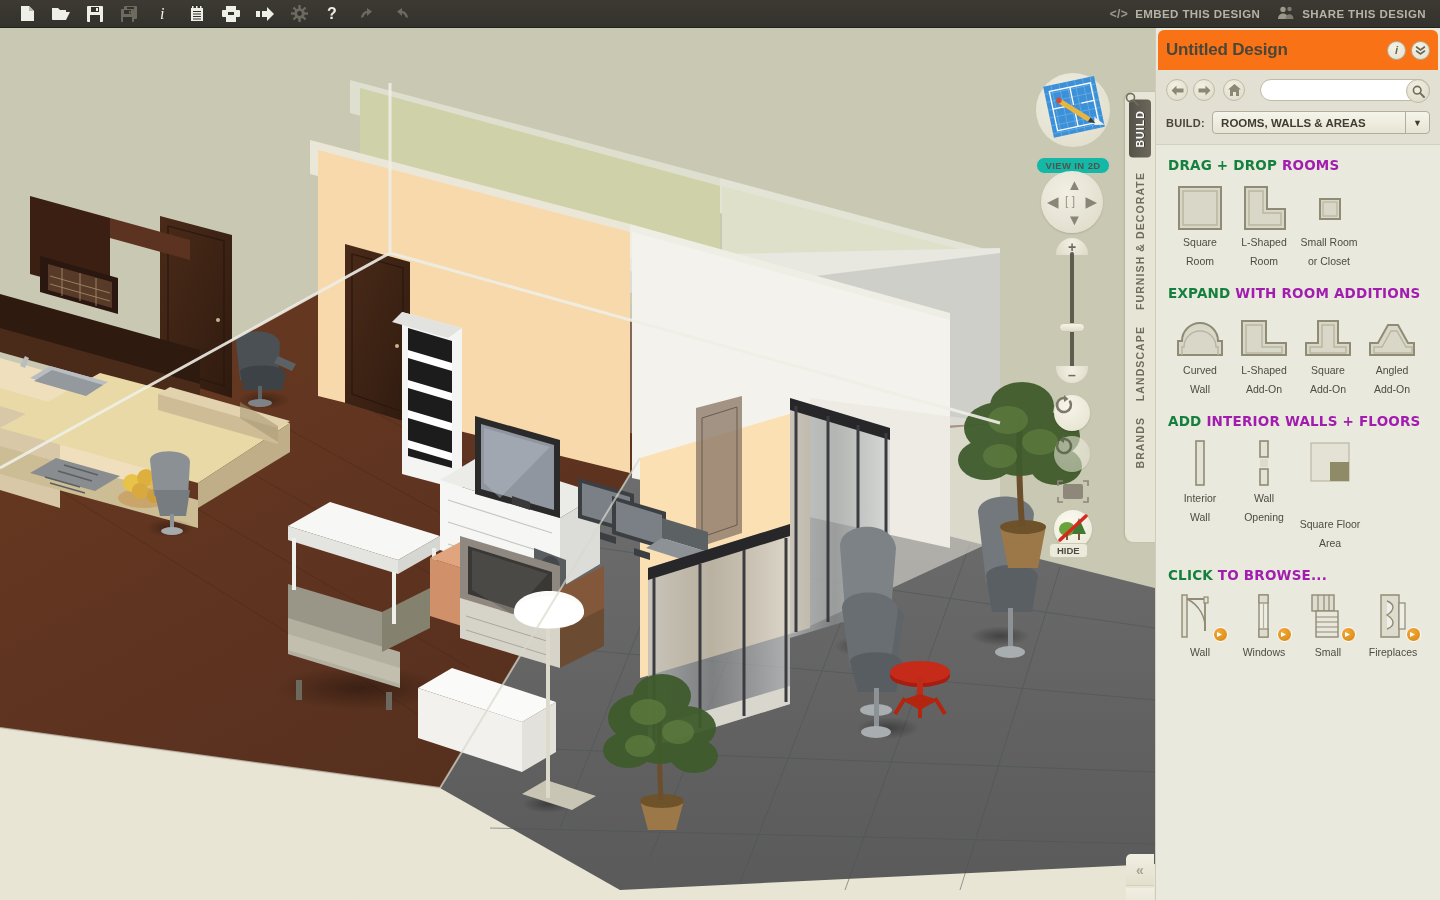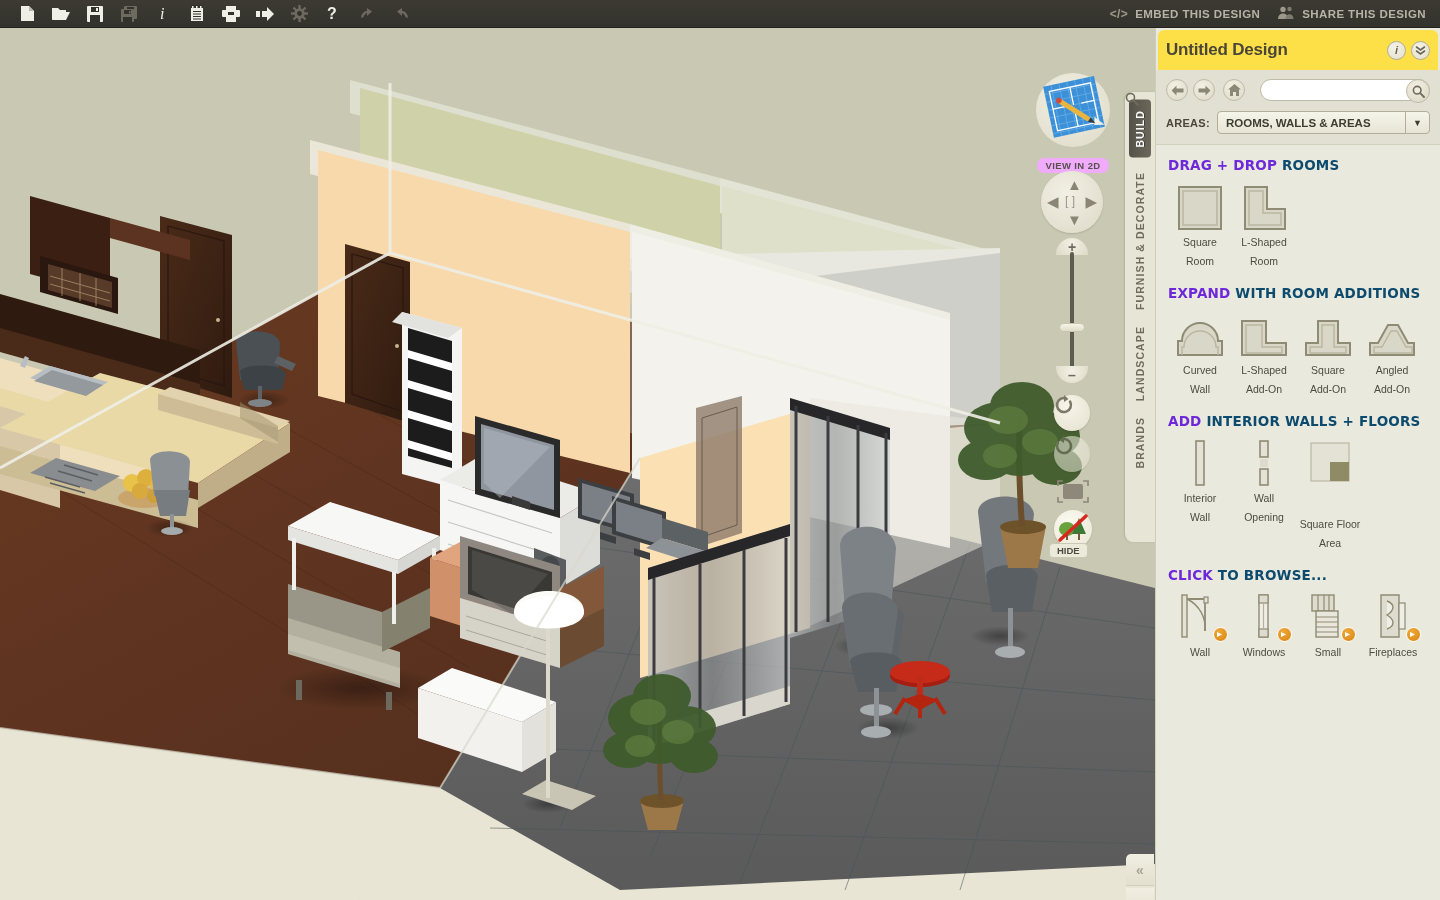--- a/index.html
+++ b/index.html
@@ -98,21 +98,21 @@
   
   .view2d { position: absolute; top: 45px; left: 1032px; width: 82px; text-align: center; }
   .view2d-disc {
     width: 74px; height: 74px; margin: 0 auto;
     border-radius: 50%;
     background: radial-gradient(circle at 40% 35%, #f0eee1, #dedbc9);
     position: relative; cursor: pointer;
   }
   .view2d-label {
     margin-top: 10px; display: inline-block;
-    background: #f0abfc; border: 1px solid #cbc8b5;
+    background: #14b8a6; border: 1px solid #cbc8b5;
     border-radius: 9px; padding: 2px 8px;
     font-size: 9.5px; font-weight: bold; color: #55524a; letter-spacing: .4px;
     cursor: pointer;
   }
 
   
   .panpad {
     position: absolute; top: 143px; left: 1041px;
     width: 62px; height: 62px; border-radius: 50%;
     background: radial-gradient(circle at 40% 35%, #f2f0e4, #dcd9c7);
@@ -183,21 +183,21 @@
 
   
   .panel {
     position: absolute; top: 28px; left: 1155px;
     width: 285px; height: 872px;
     background: #e9e9de;
     border-left: 1px solid #cfccba;
   }
   .panel-head {
     position: relative; height: 40px;
-    background: #fde047;
+    background: #f97316;
     border-radius: 6px 6px 0 0;
     margin: 2px 2px 0 2px;
     display: flex; align-items: center; padding: 0 8px;
   }
   .panel-title {
     font-size: 17px; font-weight: bold; color: #4a4639; letter-spacing: -.2px;
   }
   .head-btns { margin-left: auto; display: flex; gap: 5px; }
   .circ-btn {
     width: 19px; height: 19px; border-radius: 50%;
@@ -256,22 +256,22 @@
     color: #3f3c32; font-size: 9px;
   }
 
   .panel-body { padding: 12px 12px 0 12px; }
   .section { margin-bottom: 14px; }
   .sec-title {
     font-size: 13.5px; font-weight: bold; letter-spacing: .2px;
     margin-bottom: 6px;
     font-family: "DejaVu Sans", sans-serif;
   }
-  .sec-title .a { color: #6d28d9; }
-  .sec-title .b { color: #0c4a6e; }
+  .sec-title .a { color: #15803d; }
+  .sec-title .b { color: #a21caf; }
   .items { display: flex; }
   .item-cell {
     text-align: center; cursor: pointer;
     display: flex; flex-direction: column; align-items: center;
   }
   .item-art { height: 52px; display:flex; align-items:flex-end; justify-content:center; position:relative; }
   .item-label {
     font-size: 10.5px; color: #4f4c42; line-height: 19px; margin-top: 2px;
   }
   .badge {
@@ -853,21 +853,21 @@
           <input type="text" value="" placeholder="" style="">
           <div class="search-go">
             <svg width="13" height="13" viewBox="0 0 13 13">
                 <circle cx="5.2" cy="5.2" r="3.8" stroke="#6f6c5c" stroke-width="1.6" fill="none"></circle>
                 <path d="M8.2 8.2L12 12" stroke="#6f6c5c" stroke-width="1.8" stroke-linecap="round"></path>
               </svg>
           </div>
         </div>
       </div>
       <div class="show-row">
-        <span class="show-label">AREAS:</span>
+        <span class="show-label">BUILD:</span>
         <div class="select">
           <span>ROOMS, WALLS &amp; AREAS</span>
           <span class="caret">▼</span>
         </div>
       </div>
     </div>
 
     <div class="panel-body">
 
       <div class="section">
@@ -888,20 +888,30 @@
           </div>
           <div class="item-cell" style="width:64px;">
             <div class="item-art">
               <svg width="50" height="50" viewBox="0 0 50 50">
                   <path d="M6 6h22v22h18v20H6z" fill="#d9d8c8" stroke="#8f8b74" stroke-width="2"></path>
                   <path d="M10 10h14v22h18v12H10z" fill="none" stroke="#b9b5a0" stroke-width="1.5"></path>
                 </svg>
             </div>
             <div class="item-label" style="white-space:pre-line">L-Shaped
 Room</div>
+          </div>
+          <div class="item-cell" style="width:66px;">
+            <div class="item-art">
+              <svg width="50" height="50" viewBox="0 0 50 50">
+                  <rect x="16" y="18" width="20" height="20" fill="#d9d8c8" stroke="#8f8b74" stroke-width="2"></rect>
+                  <rect x="19" y="21" width="14" height="14" fill="none" stroke="#b9b5a0" stroke-width="1.2"></rect>
+                </svg>
+            </div>
+            <div class="item-label" style="white-space:pre-line">Small Room
+or Closet</div>
           </div>
         </div>
       </div>
 
       <div class="section">
         <div class="sec-title">
           <span class="a">EXPAND</span>
           <span class="b">WITH ROOM ADDITIONS</span>
         </div>
         <div class="items">

